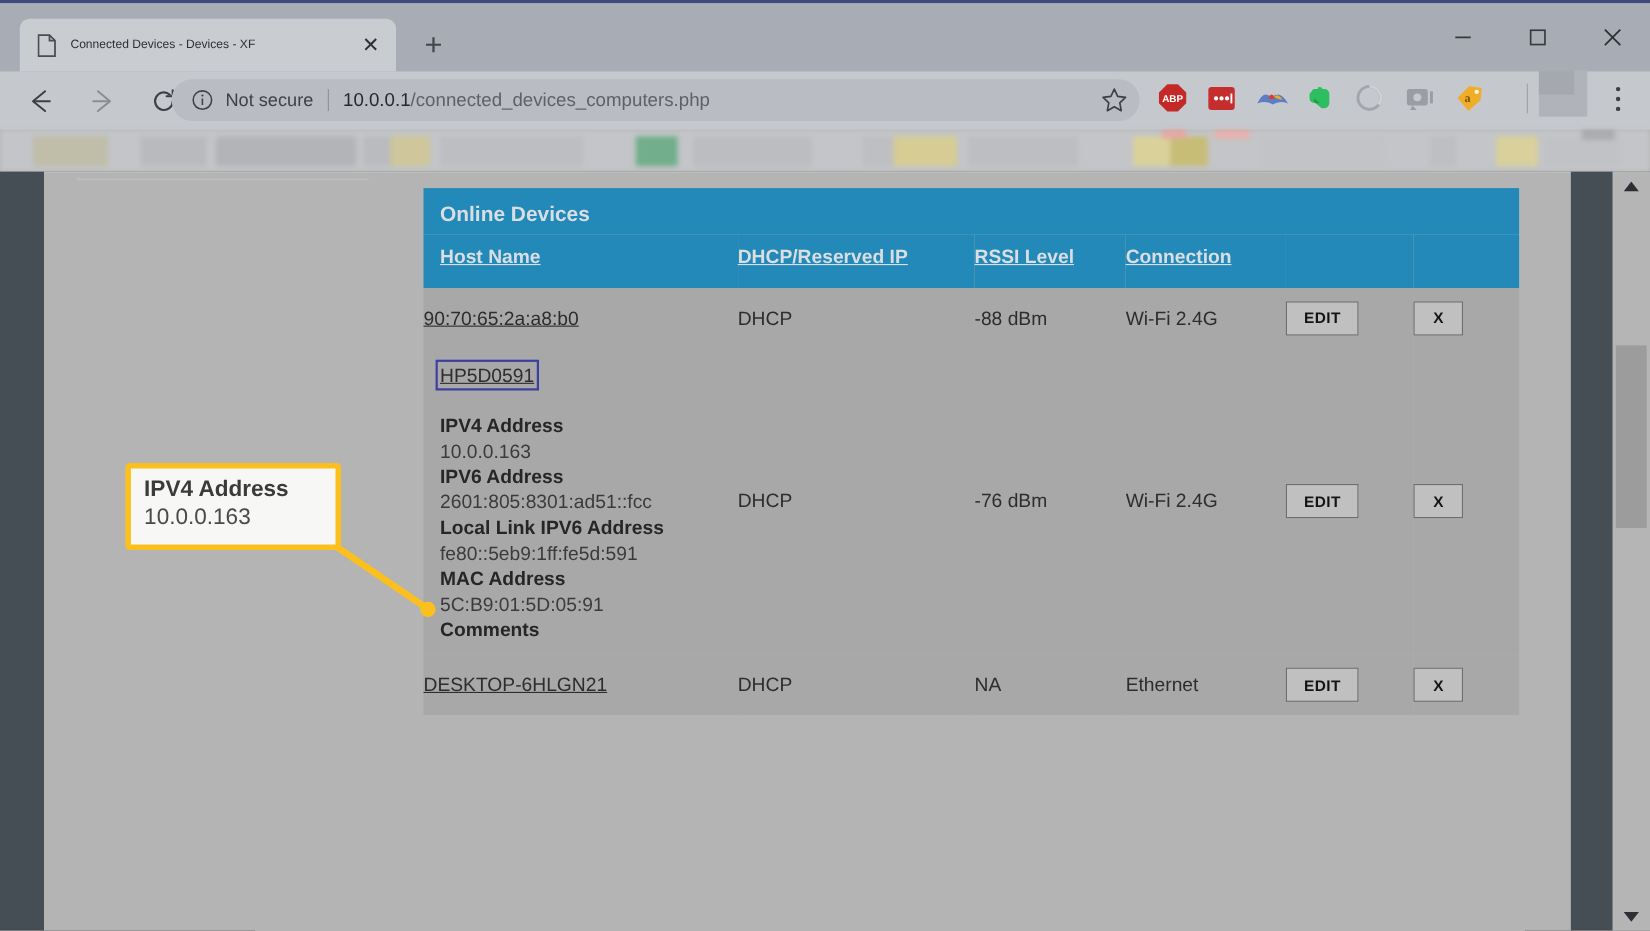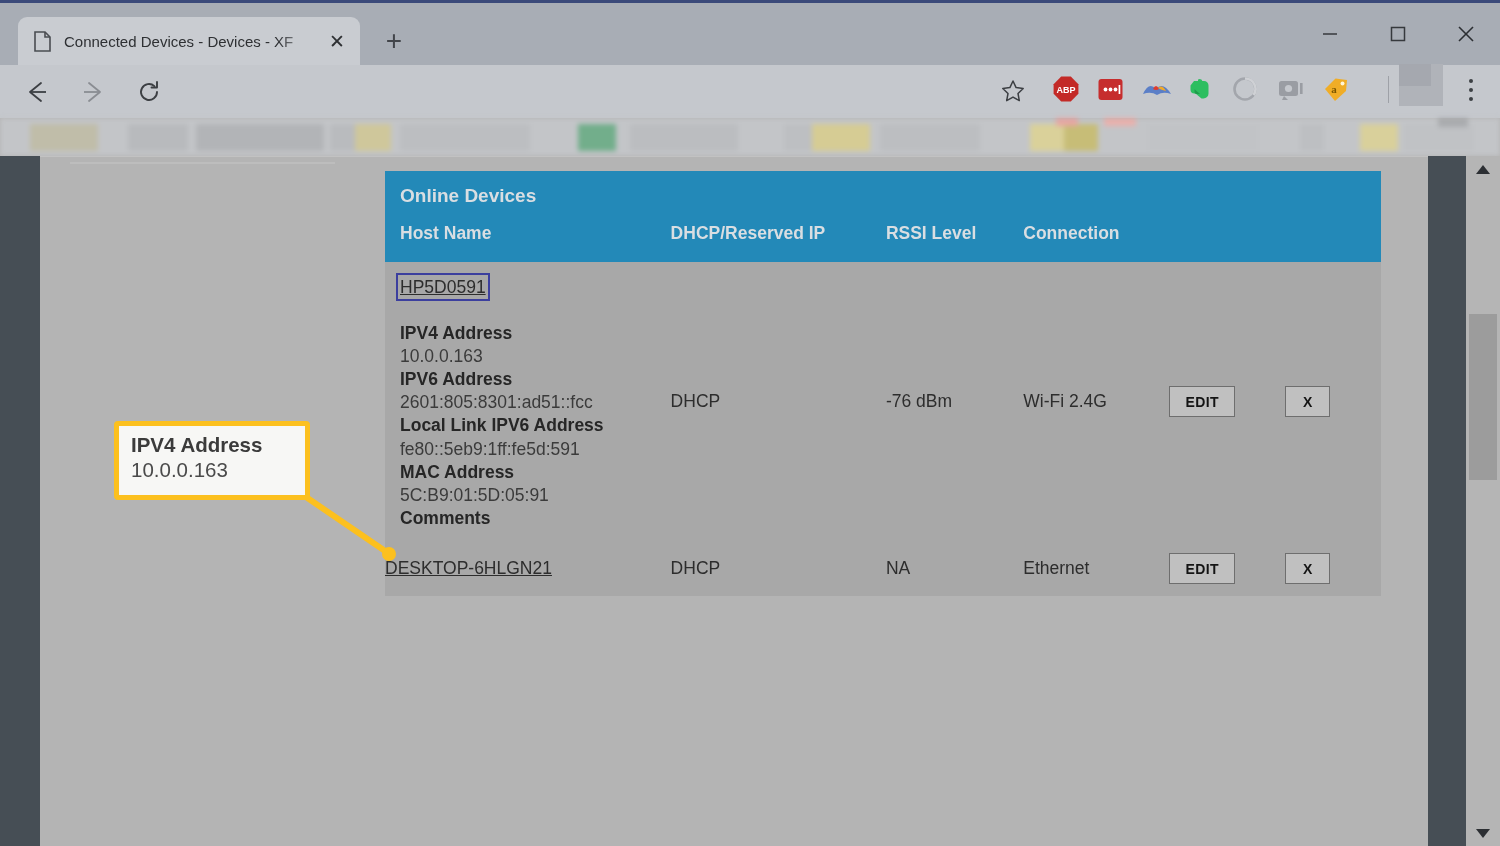--- a/index.html
+++ b/index.html
@@ -28,21 +28,21 @@
     width: 342px; height: 48px;
     background: #c9ccd1;
     border-radius: 9px 9px 0 0;
     display: flex; align-items: center;
     padding: 0 10px 0 16px;
   }
   .tab-favicon { width: 17px; height: 21px; position: relative; flex: none; }
   .tab-favicon svg { display: block; }
   .tab-title {
     flex: 1; margin-left: 13px;
-    font-size: 15px; color: #2e3033;
+    font-size: 11px; color: #2e3033;
     white-space: nowrap; overflow: hidden;
     -webkit-mask-image: linear-gradient(to right, #000 0, #000 82%, transparent 97%);
     mask-image: linear-gradient(to right, #000 0, #000 82%, transparent 97%);
   }
   .tab-close {
     width: 26px; height: 26px; flex: none;
     display: flex; align-items: center; justify-content: center;
     font-size: 19px; color: #2e3033;
   }
   .newtab {
@@ -158,21 +158,21 @@
     font-size: 17.5px;
     color: #2d2d2d;
   }
   .thead-band { background: #2389b8; }
   .tbl-title {
     color: #d9dee2; font-weight: bold; font-size: 19px;
     padding: 14px 0 6px 15px; text-align: left;
   }
   .devtable th.colhead {
     color: #d9dee2; font-weight: bold; font-size: 17.5px;
-    text-align: left; padding: 10px 0 18px 0;
+    text-align: left; padding: 10px 0 18px 0; text-decoration: underline;
   }
   .devtable th.colhead.first { padding-left: 15px; }
   .devtable td {
     padding: 0; vertical-align: middle;
     font-size: 17.5px; color: #2d2d2d;
   }
   .row-a { background: #a8a8a8; }
   .row-b { background: #b4b4b4; }
   .devtable tr td { height: 54px; }
   .cell-host { padding-left: 15px; }
@@ -295,20 +295,32 @@
         </svg>
     </div>
     <div class="navbtn">
       <svg width="26" height="26" viewBox="0 0 26 26">
         <path d="M21 13 a8 8 0 1 1 -2.6 -5.9" fill="none" stroke="#3c3f43" stroke-width="1.9" stroke-linecap="round"></path>
         <path d="M21 3 v5.5 h-5.5" fill="none" stroke="#3c3f43" stroke-width="1.9" stroke-linecap="round" stroke-linejoin="round"></path>
       </svg>
     </div>
   </div>
 
+  <div class="omnibox">
+    <span class="info-icon">
+      <svg width="20" height="20" viewBox="0 0 20 20">
+        <circle cx="10" cy="10" r="8.4" fill="none" stroke="#3e4145" stroke-width="1.4"></circle>
+        <circle cx="10" cy="5.8" r="1" fill="#3e4145"></circle>
+        <line x1="10" y1="8.6" x2="10" y2="14.4" stroke="#3e4145" stroke-width="1.4"></line>
+      </svg>
+    </span>
+    <span class="notsecure">Not secure</span>
+    <span class="omni-sep"></span>
+    <span class="url"><span class="host">10.0.0.1</span><span class="path">/connected_devices_computers.php</span></span>
+  </div>
 
   <div class="star">
     <svg width="26" height="26" viewBox="0 0 26 26">
         <path d="M13 3 l3.1 6.6 7.1 .9 -5.2 5 1.3 7.1 -6.3 -3.5 -6.3 3.5 1.3 -7.1 -5.2 -5 7.1 -.9 z" fill="none" stroke="#3c3f43" stroke-width="1.5" stroke-linejoin="round"></path>
       </svg>
   </div>
 
   <div class="ext-bar">
     <div class="ext">
       <svg width="28" height="28" viewBox="0 0 28 28">
@@ -409,20 +421,28 @@
           <tr class="thead-band">
             <th class="colhead first c1">Host Name</th>
             <th class="colhead c2">DHCP/Reserved IP</th>
             <th class="colhead c3">RSSI Level</th>
             <th class="colhead c4">Connection</th>
             <th class="colhead cell-btn"></th>
             <th class="colhead cell-btn2"></th>
           </tr>
         </thead>
         <tbody id="devices-tbody">
+            <tr class="row-a">
+              <td class="cell-host c1"><span class="hostlink">90:70:65:2a:a8:b0</span></td>
+              <td class="c2">DHCP</td>
+              <td class="c3">-88 dBm</td>
+              <td class="c4">Wi-Fi 2.4G</td>
+              <td class="cell-btn"><button class="btn-edit">EDIT</button></td>
+              <td class="cell-btn2"><button class="btn-x">X</button></td>
+            </tr>
             <tr class="row-a">
               <td class="cell-host c1" style="height: 250px;">
                 <div class="detail-block">
                   <div class="detail-link-wrap"><span class="hostlink focused">HP5D0591</span></div>
                   <div class="detail-label">IPV4 Address</div>
                   <div class="detail-value">10.0.0.163</div>
                   <div class="detail-label">IPV6 Address</div>
                   <div class="detail-value">2601:805:8301:ad51::fcc</div>
                   <div class="detail-label">Local Link IPV6 Address</div>
                   <div class="detail-value">fe80::5eb9:1ff:fe5d:591</div>

